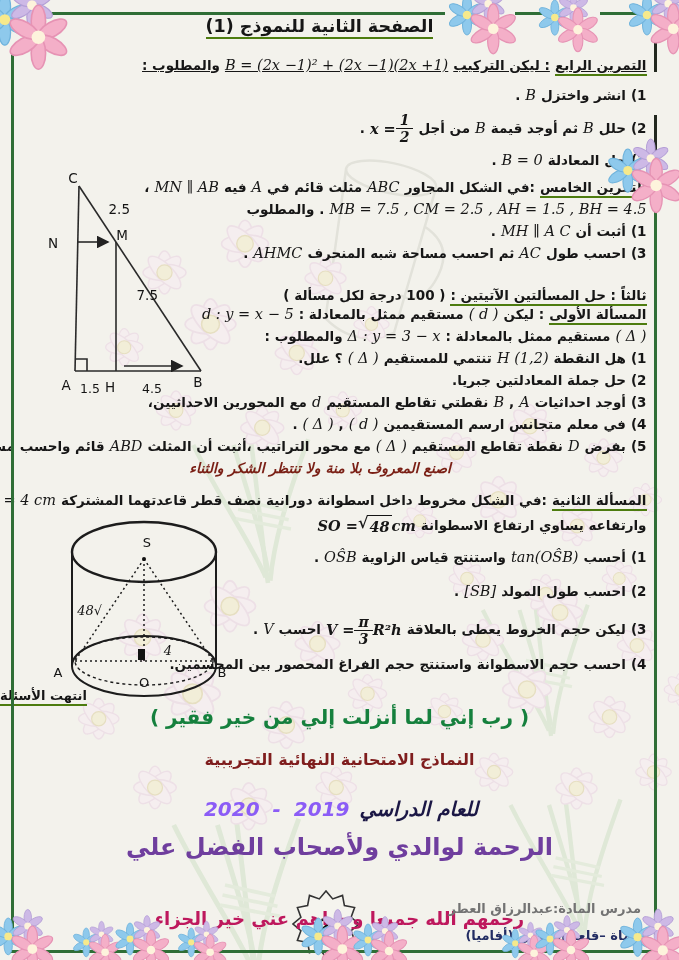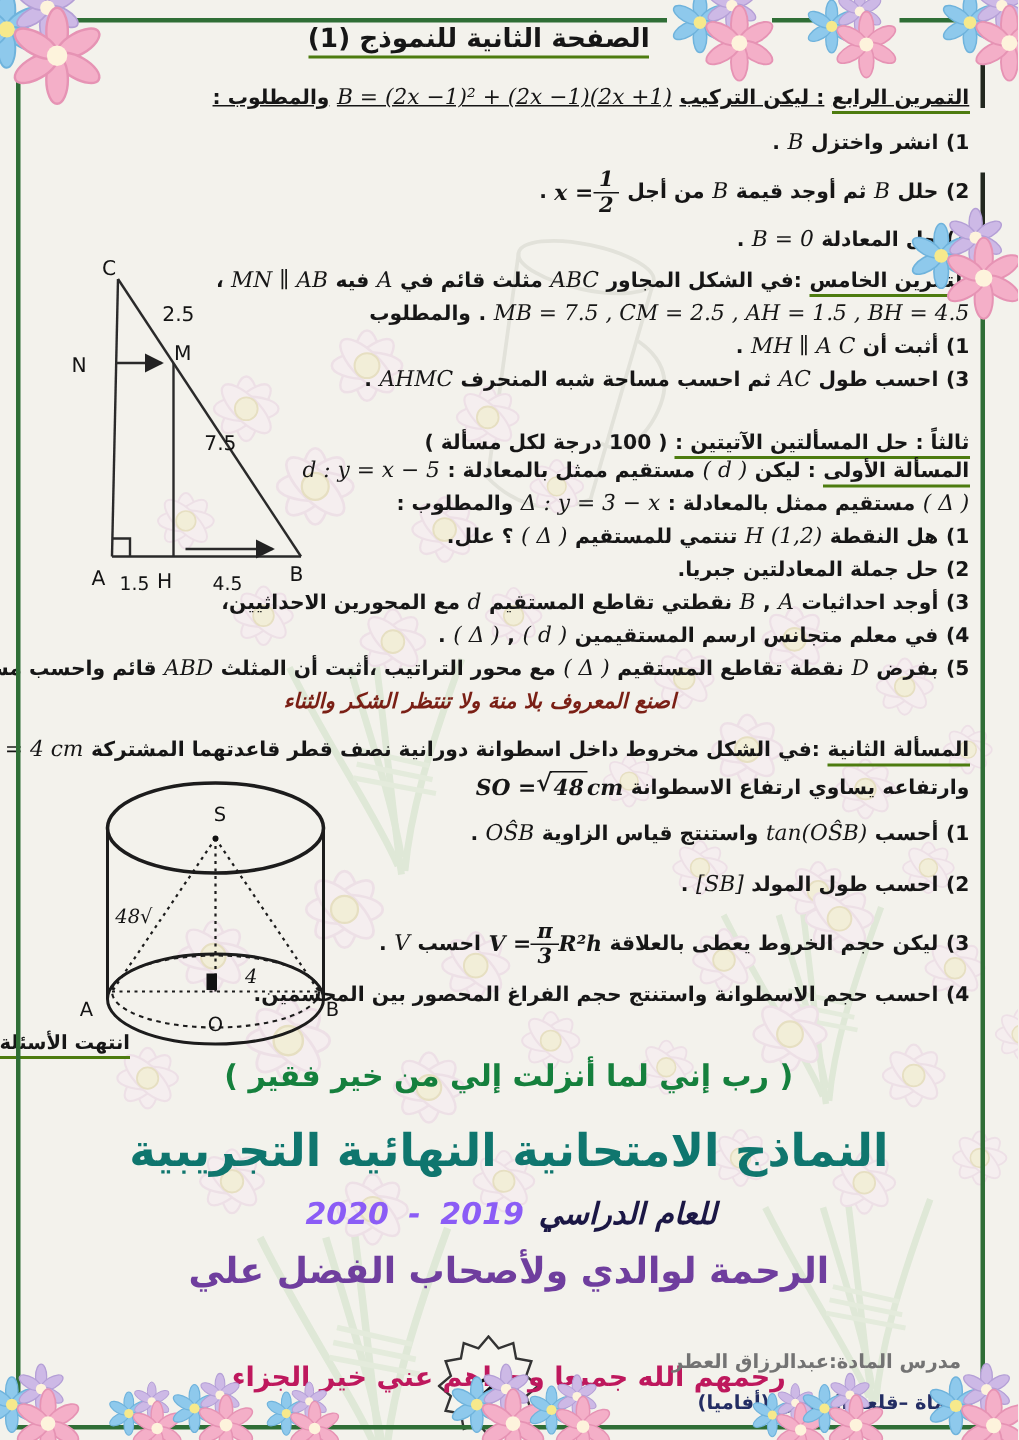--- a/index.html
+++ b/index.html
@@ -33,21 +33,21 @@
   .sqrt{display:inline-flex;align-items:flex-start}
   .sqrt .rs{font-style:normal;font-size:16px;line-height:1}
   .sqrt .rv{border-top:1.5px solid #141414;padding:0 2px;margin-left:-1px}
   #title{position:absolute;top:16px;left:0;right:40px;text-align:center;z-index:3;font-size:17.5px}
   #title .ul{border-bottom-width:2px}
   #maxim{position:absolute;top:460px;right:228px;z-index:3;color:#7a1f15;font-weight:700;
          font-style:italic;font-size:14px}
   #endnote{position:absolute;top:688px;left:0;right:0;text-align:left;z-index:3;font-size:13px}
   .cfoot{position:absolute;left:0;right:0;text-align:center;z-index:3;font-weight:700}
   #dua{top:705px;font-size:20px;letter-spacing:1px;color:#15803d}
-  #models{top:750px;font-size:30px;color:#0f766e}
+  #models{top:750px;font-size:16px;color:#7f1d1d}
   #yearline{top:797px;font-size:20px;font-style:italic;color:#1b1745}
   #yearline .num{unicode-bidi:isolate;direction:ltr;color:#8b5cf6;margin:0 3px}
   #rahma{top:833px;font-size:24px;color:#6f3e9e}
   #rahim{top:908px;font-size:18px;color:#be185d}
   .tline{position:absolute;right:38px;z-index:3;font-weight:700;font-size:13px;text-align:right}
   #teacher{top:901px;color:#737373}
   #location{top:928px;color:#232d63}
   
   .fig{position:absolute;z-index:2}
   svg text{font-family:"DejaVu Sans","Liberation Sans",sans-serif}

